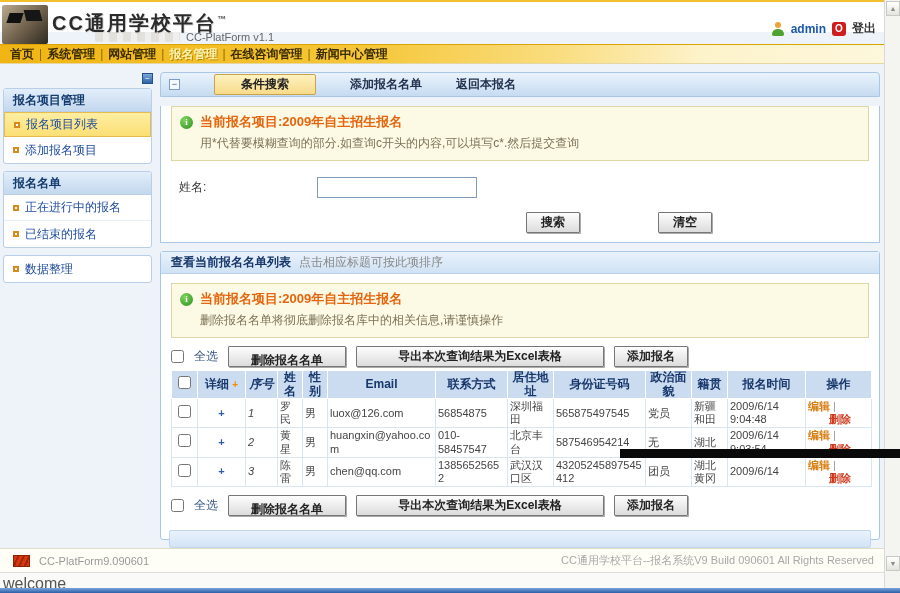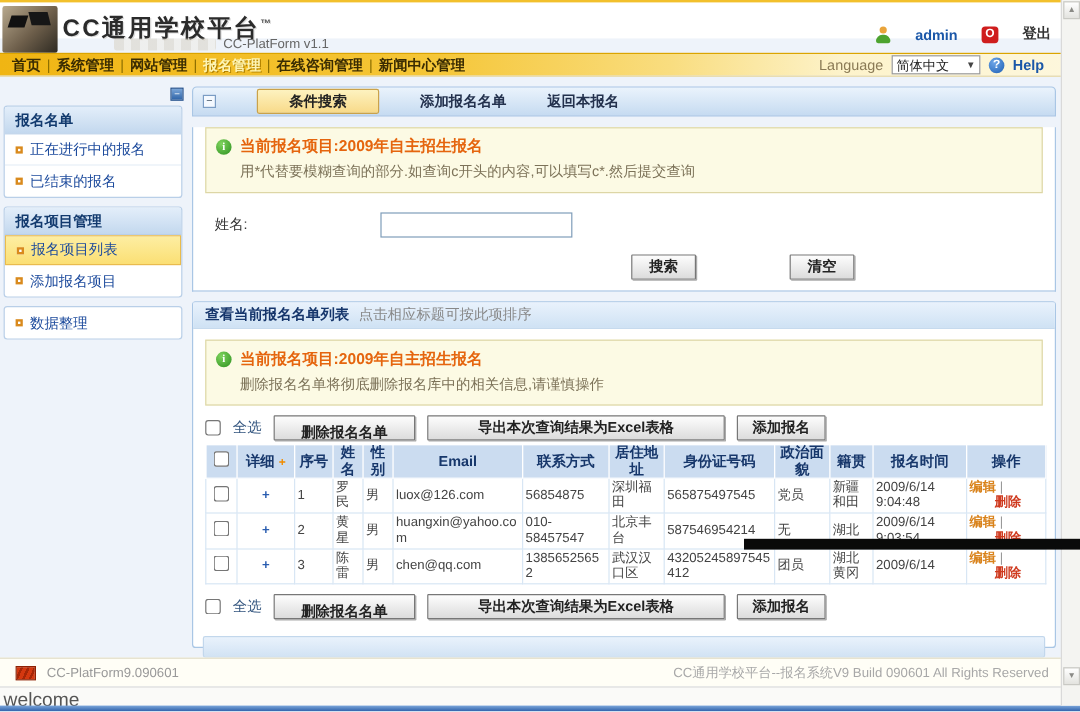--- a/index.html
+++ b/index.html
@@ -8,21 +8,21 @@
 
   
   .topbar { position:absolute; top:0; left:0; width:900px; height:32px; background:#fff; border-top:2px solid #f2c02c; }
   .logo-photo { position:absolute; left:2px; top:3px; width:46px; height:39px; background:linear-gradient(135deg,#b8a98e 0%,#6e5f4b 55%,#2e2a22 100%); border-radius:2px; overflow:hidden; }
   .logo-photo:before { content:""; position:absolute; left:6px; top:8px; width:14px; height:10px; background:#111; transform:skewX(-18deg); }
   .logo-photo:after { content:""; position:absolute; right:7px; top:5px; width:16px; height:11px; background:#161616; transform:skewX(14deg); }
   .logo-title { position:absolute; left:52px; top:8px; font-size:20px; font-weight:bold; color:#2b2b2b; letter-spacing:2px; text-shadow:1px 1px 0 #ddd; }
   .logo-tm { font-size:9px; vertical-align:super; color:#555; letter-spacing:0; }
   .logo-decor { position:absolute; left:95px; top:30px; width:85px; height:10px; background:repeating-linear-gradient(90deg,#d8d2c4 0 8px,#efece4 8px 14px); opacity:.55; border-radius:2px; }
   .logo-version { position:absolute; left:186px; top:29px; font-size:11px; color:#666; }
-  .userbox { position:absolute; right:24px; top:18px; display:flex; align-items:center; gap:20px; }
+  .userbox { position:absolute; right:24px; top:18px; display:flex; align-items:center; gap:6px; }
   .user-icon { width:14px; height:14px; position:relative; }
   .user-icon:before { content:""; position:absolute; left:4px; top:0; width:6px; height:6px; border-radius:50%; background:#e9a43a; }
   .user-icon:after { content:""; position:absolute; left:1px; bottom:0; width:12px; height:7px; border-radius:6px 6px 2px 2px; background:#4da32f; }
   .user-name { color:#1a57a8; font-weight:bold; }
   .logout-icon { width:14px; height:14px; background:#cf1d1d; border-radius:3px; color:#fff; font-size:10px; font-weight:bold; text-align:center; line-height:14px; }
   .logout-label { color:#333; font-weight:bold; }
 
   
   .navbar { position:absolute; top:44px; left:0; width:900px; height:20px; background:linear-gradient(to right,#f0b513 0%,#f5c637 40%,#f9dd7f 62%,#fdf3cb 78%,#fdf7dd 100%); border-top:1px solid #dba400; border-bottom:1px solid #e6d7a2; display:flex; align-items:center; }
   .nav-left { display:flex; align-items:center; padding-left:5px; }
@@ -81,21 +81,21 @@
   .select-all-label { color:#33557f; }
   .tb-del { width:118px; padding:4px; }
   .tb-exp { width:248px; padding:0; }
   .tb-add { width:74px; padding:0; }
 
   table.roster { border-collapse:collapse; margin:3px 10px 0 10px; width:700px; table-layout:fixed; font-size:11px; }
   .roster th { background:#cbdcf0; color:#17376b; font-size:12px; font-weight:bold; border:1px solid #fff; height:28px; padding:0 1px; line-height:1.1; }
   .roster td { background:#fff; border:1px solid #d8e6f4; color:#444; padding:1px 2px; height:29px; word-wrap:break-word; overflow:hidden; line-height:1.2; }
   .roster .c-cb { width:26px; text-align:center; }
   .roster .c-det { width:48px; text-align:center; }
-  .roster .c-seq { width:32px; }
+  .roster .c-seq { width:32px;font-style:italic; }
   .roster .c-nm { width:25px; }
   .roster .c-gd { width:25px; }
   .roster .c-em { width:108px; }
   .roster .c-ph { width:72px; }
   .roster .c-ad { width:46px; }
   .roster .c-id { width:92px; }
   .roster .c-po { width:46px; }
   .roster .c-na { width:36px; }
   .roster .c-tm { width:78px; }
   .roster .c-op { width:66px; }
@@ -150,55 +150,46 @@
       <span class="nav-item">系统管理</span>
       <span class="nav-sep">|</span>
       <span class="nav-item">网站管理</span>
       <span class="nav-sep">|</span>
       <span class="nav-item active">报名管理</span>
       <span class="nav-sep">|</span>
       <span class="nav-item">在线咨询管理</span>
       <span class="nav-sep">|</span>
       <span class="nav-item">新闻中心管理</span>
     </div>
-    <div class="nav-right">
-      <span class="lang-label">Language</span>
-      <span class="lang-select">
-          <span>简体中文</span>
-          <span class="lang-arrow">▼</span>
-        </span>
-      <span class="help-icon">?</span>
-      <span class="help-label">Help</span>
-    </div>
   </div>
 
   <div class="main">
     <div class="collapse-icon">−</div>
 
     <div class="sidebar">
+      <div class="side-panel">
+        <div class="side-header">报名项目管理</div>
+        <div class="side-item active">
+            <span class="bullet-icon"></span>
+            <span>报名项目列表</span>
+          </div>
+        <div class="side-item">
+            <span class="bullet-icon"></span>
+            <span>添加报名项目</span>
+          </div>
+      </div>
       <div class="side-panel">
         <div class="side-header">报名名单</div>
         <div class="side-item">
             <span class="bullet-icon"></span>
             <span>正在进行中的报名</span>
           </div>
         <div class="side-item">
             <span class="bullet-icon"></span>
             <span>已结束的报名</span>
-          </div>
-      </div>
-      <div class="side-panel">
-        <div class="side-header">报名项目管理</div>
-        <div class="side-item active">
-            <span class="bullet-icon"></span>
-            <span>报名项目列表</span>
-          </div>
-        <div class="side-item">
-            <span class="bullet-icon"></span>
-            <span>添加报名项目</span>
           </div>
       </div>
       <div class="side-panel">
         <div class="side-item">
             <span class="bullet-icon"></span>
             <span>数据整理</span>
           </div>
       </div>
     </div>
 

